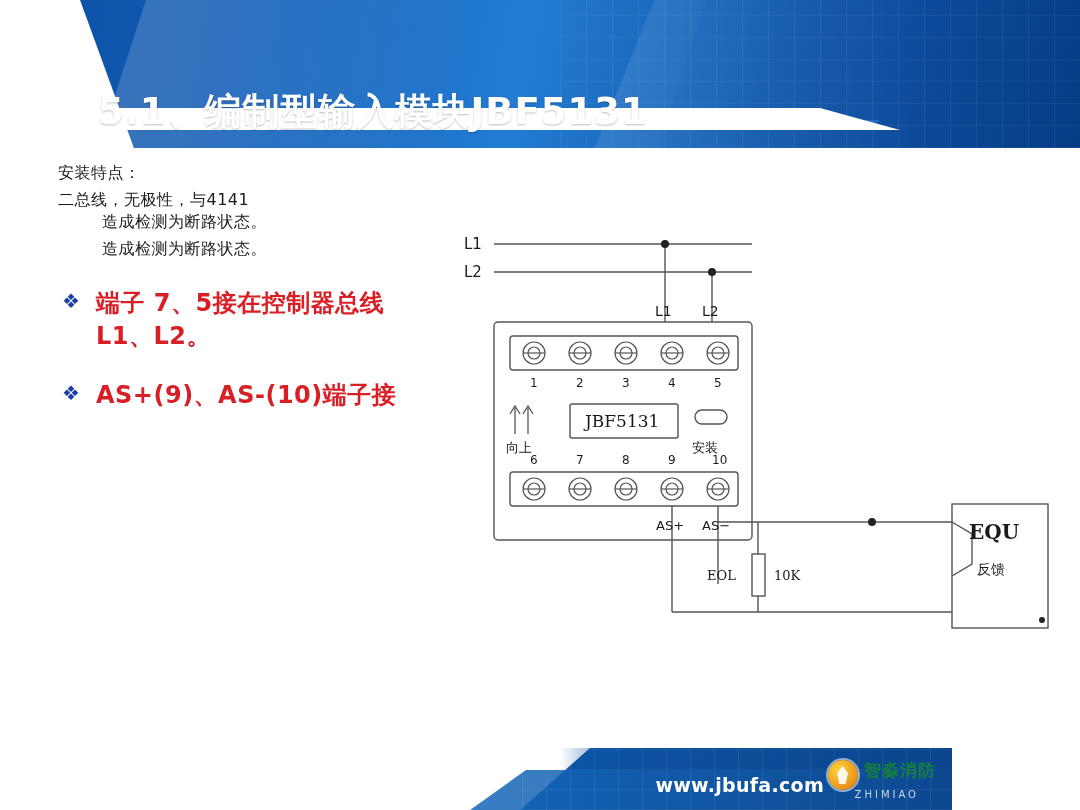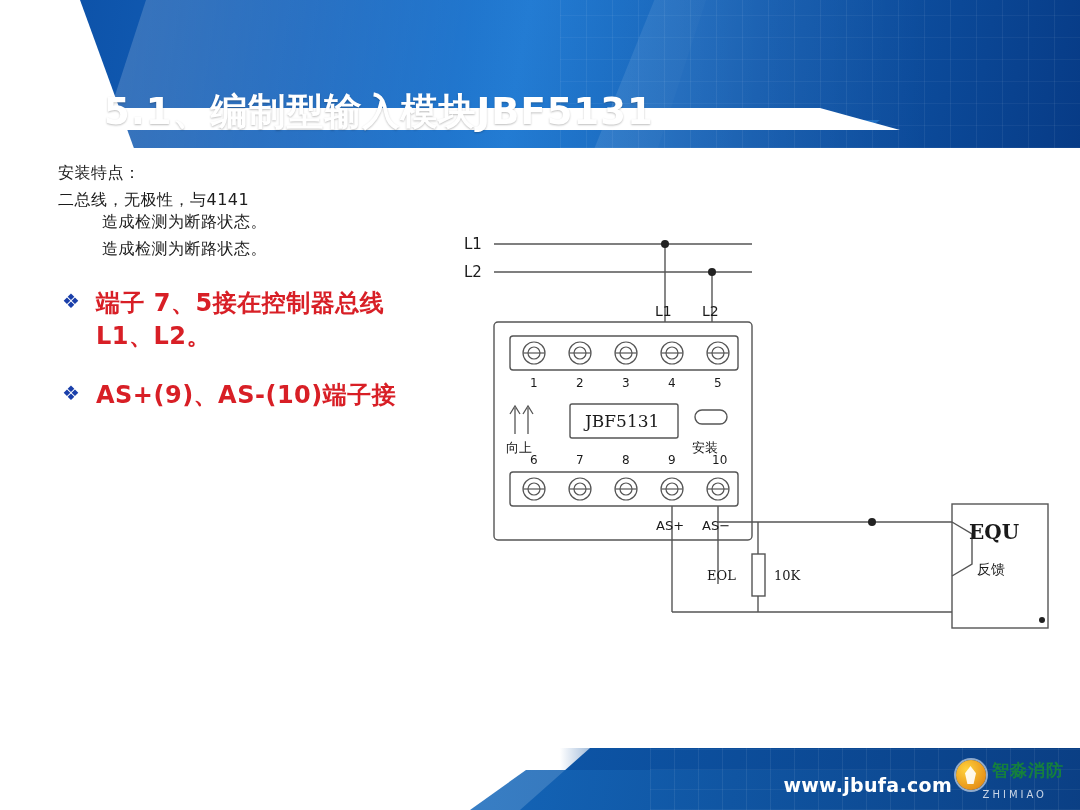--- a/index.html
+++ b/index.html
@@ -49,21 +49,21 @@
     background:#ffffff;
     clip-path:polygon(0 0,820px 0,900px 22px,0 22px);
   }
   .hdr-blue-accent{
     position:absolute;left:60px;top:120px;width:820px;height:10px;
     background:linear-gradient(90deg,#1166c0,#2f8ae0);
     clip-path:polygon(0 0,100% 0,calc(100% - 14px) 100%,0 100%);
     opacity:.55;
   }
   .title{
-    position:absolute;left:104px;top:62px;
+    position:absolute;left:98px;top:62px;
     font-size:37px;font-weight:bold;color:#ffffff;
     letter-spacing:1px;
     text-shadow:0 1px 2px rgba(0,0,0,.25);
     white-space:nowrap;
   }
 
   
   .left-col{
     position:absolute;left:58px;top:162px;width:400px;
     color:#1a1a1a;
@@ -92,21 +92,21 @@
   .bullet .l2{display:block;}
 
   
   .diagram{
     position:absolute;left:452px;top:212px;width:600px;height:450px;text-align:center;
   }
   .diagram svg{display:block;}
 
   
   .footer{
-    position:absolute;left:0;bottom:0;width:1080px;height:62px;overflow:hidden;
+    position:absolute;left:0;bottom:0;width:952px;height:62px;overflow:hidden;
   }
   .ftr-bg{
     position:absolute;left:0;top:0;width:1080px;height:62px;
     background:linear-gradient(90deg,#ffffff 0 560px,#0c4f9e 640px,#0a3f86 100%);
   }
   .ftr-shape{
     position:absolute;left:520px;top:0;width:620px;height:62px;
     background:linear-gradient(100deg,#0d56a8,#0a3c80);
     clip-path:polygon(70px 0,100% 0,100% 100%,0 100%);
   }

